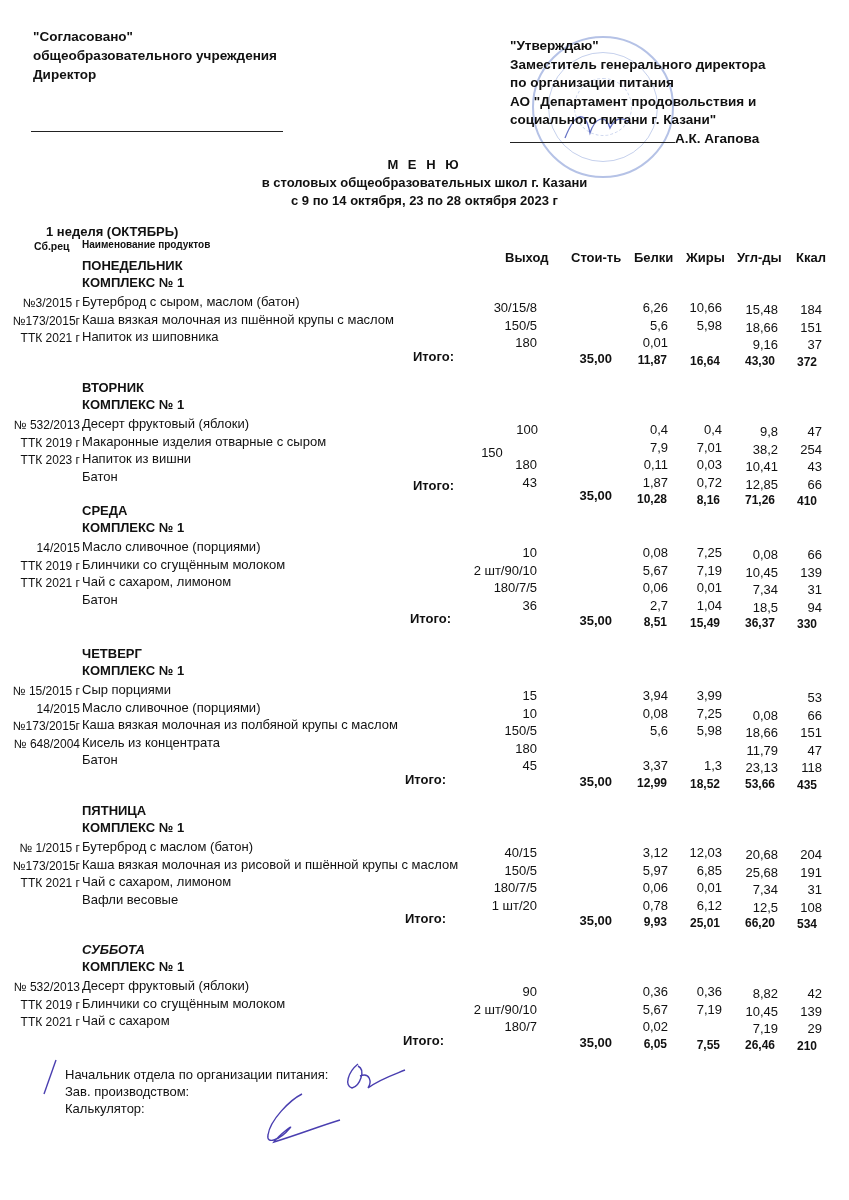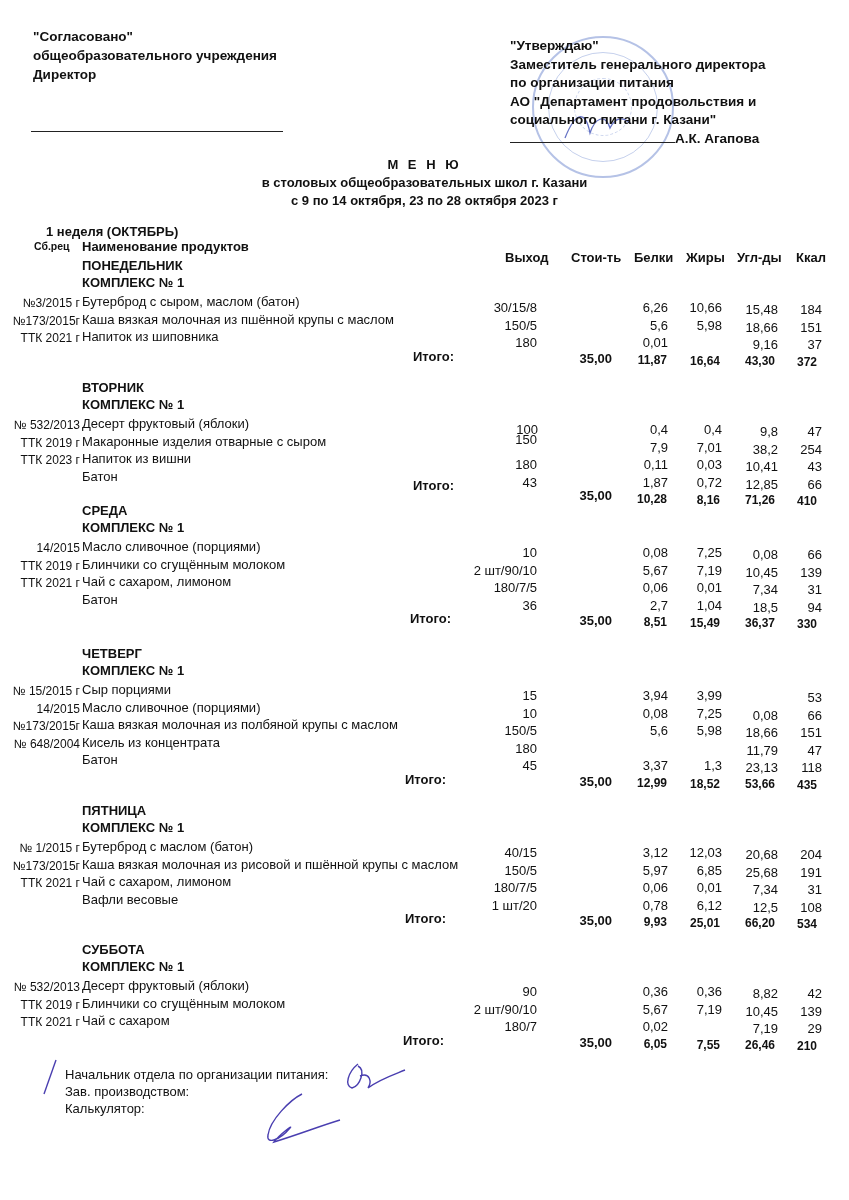--- a/index.html
+++ b/index.html
@@ -18,21 +18,21 @@
   .stamp::before { content: ""; position: absolute; left: 14px; top: 14px; right: 14px; bottom: 14px;
            border-radius: 50%; border: 1.5px solid rgba(90,120,200,0.35); }
   .stamp::after { content: ""; position: absolute; left: 40px; top: 40px; right: 40px; bottom: 40px;
            border-radius: 50%; border: 1px dashed rgba(90,120,200,0.3); }
   .title { left: 0; width: 849px; text-align: center; font-weight: bold; }
   .t1 { top: 157px; font-size: 13px; letter-spacing: 3px; padding-left: 0; }
   .t2 { top: 175px; font-size: 13px; }
   .t3 { top: 193px; font-size: 13px; }
   .week { left: 46px; top: 224px; font-size: 13px; font-weight: bold; }
   .col-code-h { left: 34px; top: 240px; font-size: 10.5px; font-weight: bold; }
-  .col-name-h { left: 82px; top: 239px; font-size: 13px; font-weight: bold; }
+  .col-name-h { left: 82px; top: 239px; font-size: 10px; font-weight: bold; }
   .colh { top: 250px; font-size: 13px; font-weight: bold; }
   .day { left: 82px; font-size: 13px; font-weight: bold; }
   .code { font-size: 12px; text-align: right; width: 80px; left: 0; }
   .name { left: 82px; font-size: 13px; }
   .num { font-size: 13px; text-align: right; }
   .tot { font-size: 12px; font-weight: bold; text-align: right; }
   .itogo { font-size: 13px; font-weight: bold; }
   .footer { left: 65px; font-size: 13px; line-height: 17px; }
   svg.sig { position: absolute; overflow: visible; }
 </style>
@@ -108,21 +108,21 @@
     <div class="abs day" style="top: 397px;">КОМПЛЕКС № 1</div>
     <div class="abs code" style="width: 80px; left: 0px; top: 418px;">№ 532/2013</div>
     <div class="abs name" style="top: 416px;">Десерт фруктовый (яблоки)</div>
     <div class="abs num" style="width: 90px; left: 448px; top: 422px;">100</div>
     <div class="abs num" style="width: 50px; left: 618px; top: 422px;">0,4</div>
     <div class="abs num" style="width: 50px; left: 672px; top: 422px;">0,4</div>
     <div class="abs num" style="width: 50px; left: 728px; top: 424px;">9,8</div>
     <div class="abs num" style="width: 40px; left: 782px; top: 424px;">47</div>
     <div class="abs code" style="width: 80px; left: 0px; top: 435.5px;">ТТК 2019 г</div>
     <div class="abs name" style="top: 433.5px;">Макаронные изделия отварные с сыром</div>
-    <div class="abs num" style="width: 90px; left: 447px; top: 432px;">150</div>
+    <div class="abs num" style="width: 90px; left: 447px; top: 445px; text-align: center;">150</div>
     <div class="abs num" style="width: 50px; left: 618px; top: 439.5px;">7,9</div>
     <div class="abs num" style="width: 50px; left: 672px; top: 439.5px;">7,01</div>
     <div class="abs num" style="width: 50px; left: 728px; top: 441.5px;">38,2</div>
     <div class="abs num" style="width: 40px; left: 782px; top: 441.5px;">254</div>
     <div class="abs code" style="width: 80px; left: 0px; top: 453px;">ТТК 2023 г</div>
     <div class="abs name" style="top: 451px;">Напиток из вишни</div>
     <div class="abs num" style="width: 90px; left: 447px; top: 457px;">180</div>
     <div class="abs num" style="width: 50px; left: 618px; top: 457px;">0,11</div>
     <div class="abs num" style="width: 50px; left: 672px; top: 457px;">0,03</div>
     <div class="abs num" style="width: 50px; left: 728px; top: 459px;">10,41</div>
@@ -248,21 +248,21 @@
     <div class="abs num" style="width: 50px; left: 618px; top: 897.5px;">0,78</div>
     <div class="abs num" style="width: 50px; left: 672px; top: 897.5px;">6,12</div>
     <div class="abs num" style="width: 50px; left: 728px; top: 899.5px;">12,5</div>
     <div class="abs num" style="width: 40px; left: 782px; top: 899.5px;">108</div>
     <div class="abs itogo" style="left: 405px; top: 911px;">Итого:</div>
     <div class="abs num b" style="width: 60px; left: 552px; top: 913px;">35,00</div>
     <div class="abs tot" style="width: 50px; left: 617px; top: 915px;">9,93</div>
     <div class="abs tot" style="width: 50px; left: 670px; top: 916px;">25,01</div>
     <div class="abs tot" style="width: 50px; left: 725px; top: 916px;">66,20</div>
     <div class="abs tot" style="width: 40px; left: 777px; top: 917px;">534</div>
-    <div class="abs day" style="top: 942px;">СУББОТА</div>
+    <div class="abs day" style="top: 942px; font-style: italic;">СУББОТА</div>
     <div class="abs day" style="top: 959px;">КОМПЛЕКС № 1</div>
     <div class="abs code" style="width: 80px; left: 0px; top: 980px;">№ 532/2013</div>
     <div class="abs name" style="top: 978px;">Десерт фруктовый (яблоки)</div>
     <div class="abs num" style="width: 90px; left: 447px; top: 984px;">90</div>
     <div class="abs num" style="width: 50px; left: 618px; top: 984px;">0,36</div>
     <div class="abs num" style="width: 50px; left: 672px; top: 984px;">0,36</div>
     <div class="abs num" style="width: 50px; left: 728px; top: 986px;">8,82</div>
     <div class="abs num" style="width: 40px; left: 782px; top: 986px;">42</div>
     <div class="abs code" style="width: 80px; left: 0px; top: 997.5px;">ТТК 2019 г</div>
     <div class="abs name" style="top: 995.5px;">Блинчики со сгущённым молоком</div>

